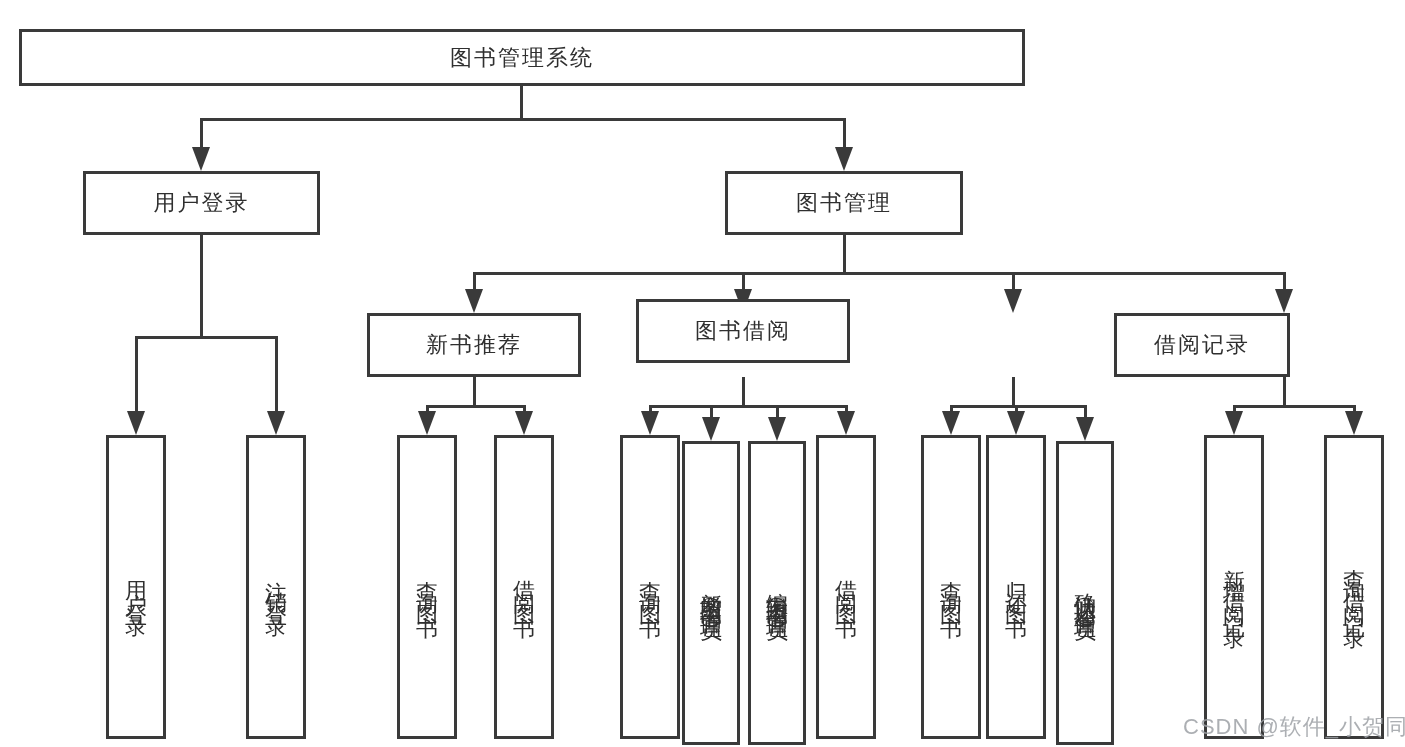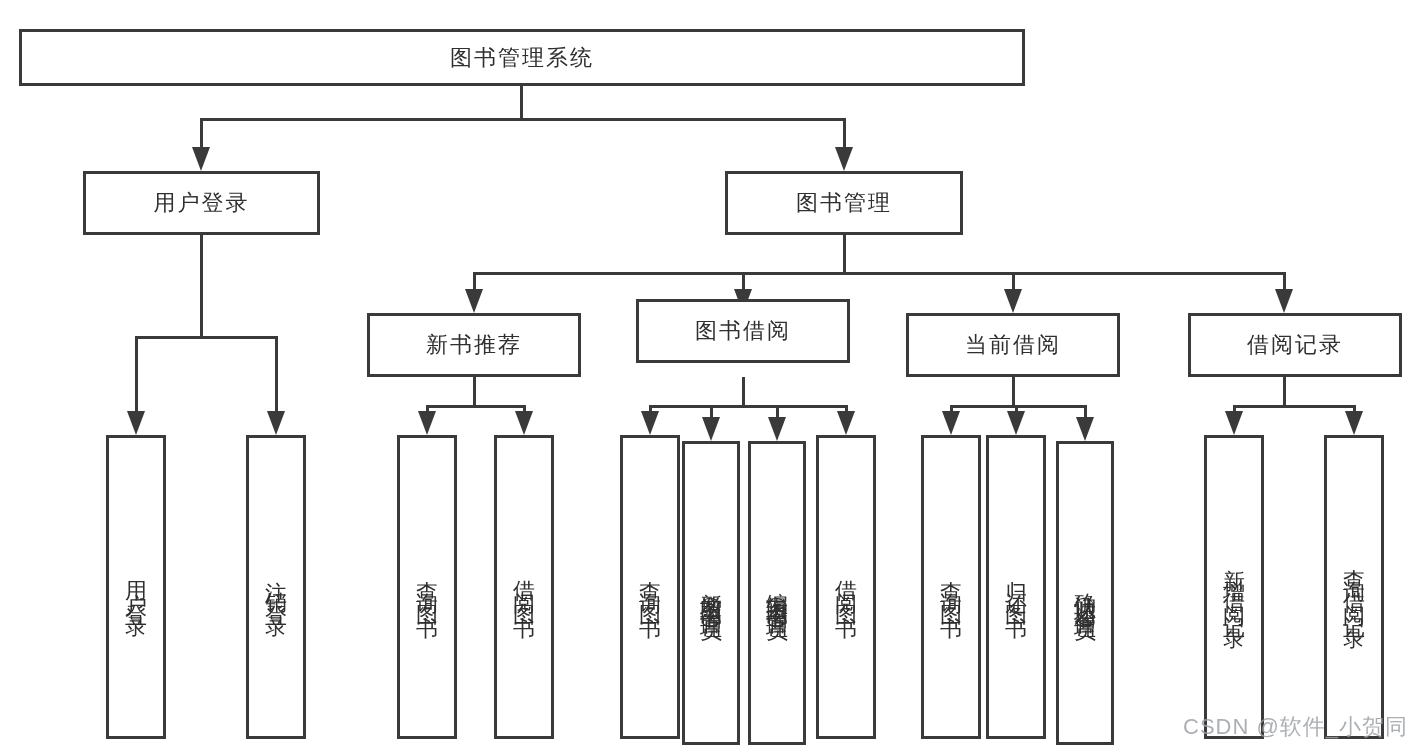--- a/index.html
+++ b/index.html
@@ -116,22 +116,21 @@
   <div class="arr" style="left:1225px;top:411px;"></div>
   <div class="arr" style="left:1345px;top:411px;"></div>
 
   <div class="node" style="left:19px;top:13px;width:1006px;height:57px;margin-top:16px;">图书管理系统</div>
 
   <div class="node" style="left:83px;top:171px;width:237px;height:64px;">用户登录</div>
   <div class="node" style="left:725px;top:171px;width:238px;height:64px;">图书管理</div>
 
   <div class="node" style="left:367px;top:313px;width:214px;height:64px;">新书推荐</div>
   <div class="node" style="left:636px;top:299px;width:214px;height:64px;">图书借阅</div>
-  <div class="node" style="left:906px;top:313px;width:214px;height:64px;">当前借阅</div>
-  <div class="node" style="left:1188px;top:313px;width:214px;height:64px;font-family:Liberation Mono, monospace;">借阅记录</div>
+  <div class="node" style="left:1114px;top:313px;width:176px;height:64px;font-family:Liberation Mono, monospace;">借阅记录</div>
 
   <div class="node leaf" style="left:106px;top:435px;width:60px;height:304px;">用户登录</div>
   <div class="node leaf" style="left:246px;top:435px;width:60px;height:304px;">注销登录</div>
 
   <div class="node leaf" style="left:397px;top:435px;width:60px;height:304px;">查询图书</div>
   <div class="node leaf" style="left:494px;top:435px;width:60px;height:304px;">借阅图书</div>
 
   <div class="node leaf" style="left:620px;top:435px;width:60px;height:304px;">查询图书</div>
   <div class="node leaf long" style="left:682px;top:441px;width:58px;height:304px;">新增图书（管理员）</div>
   <div class="node leaf long" style="left:748px;top:441px;width:58px;height:304px;">编辑图书（管理员）</div>

